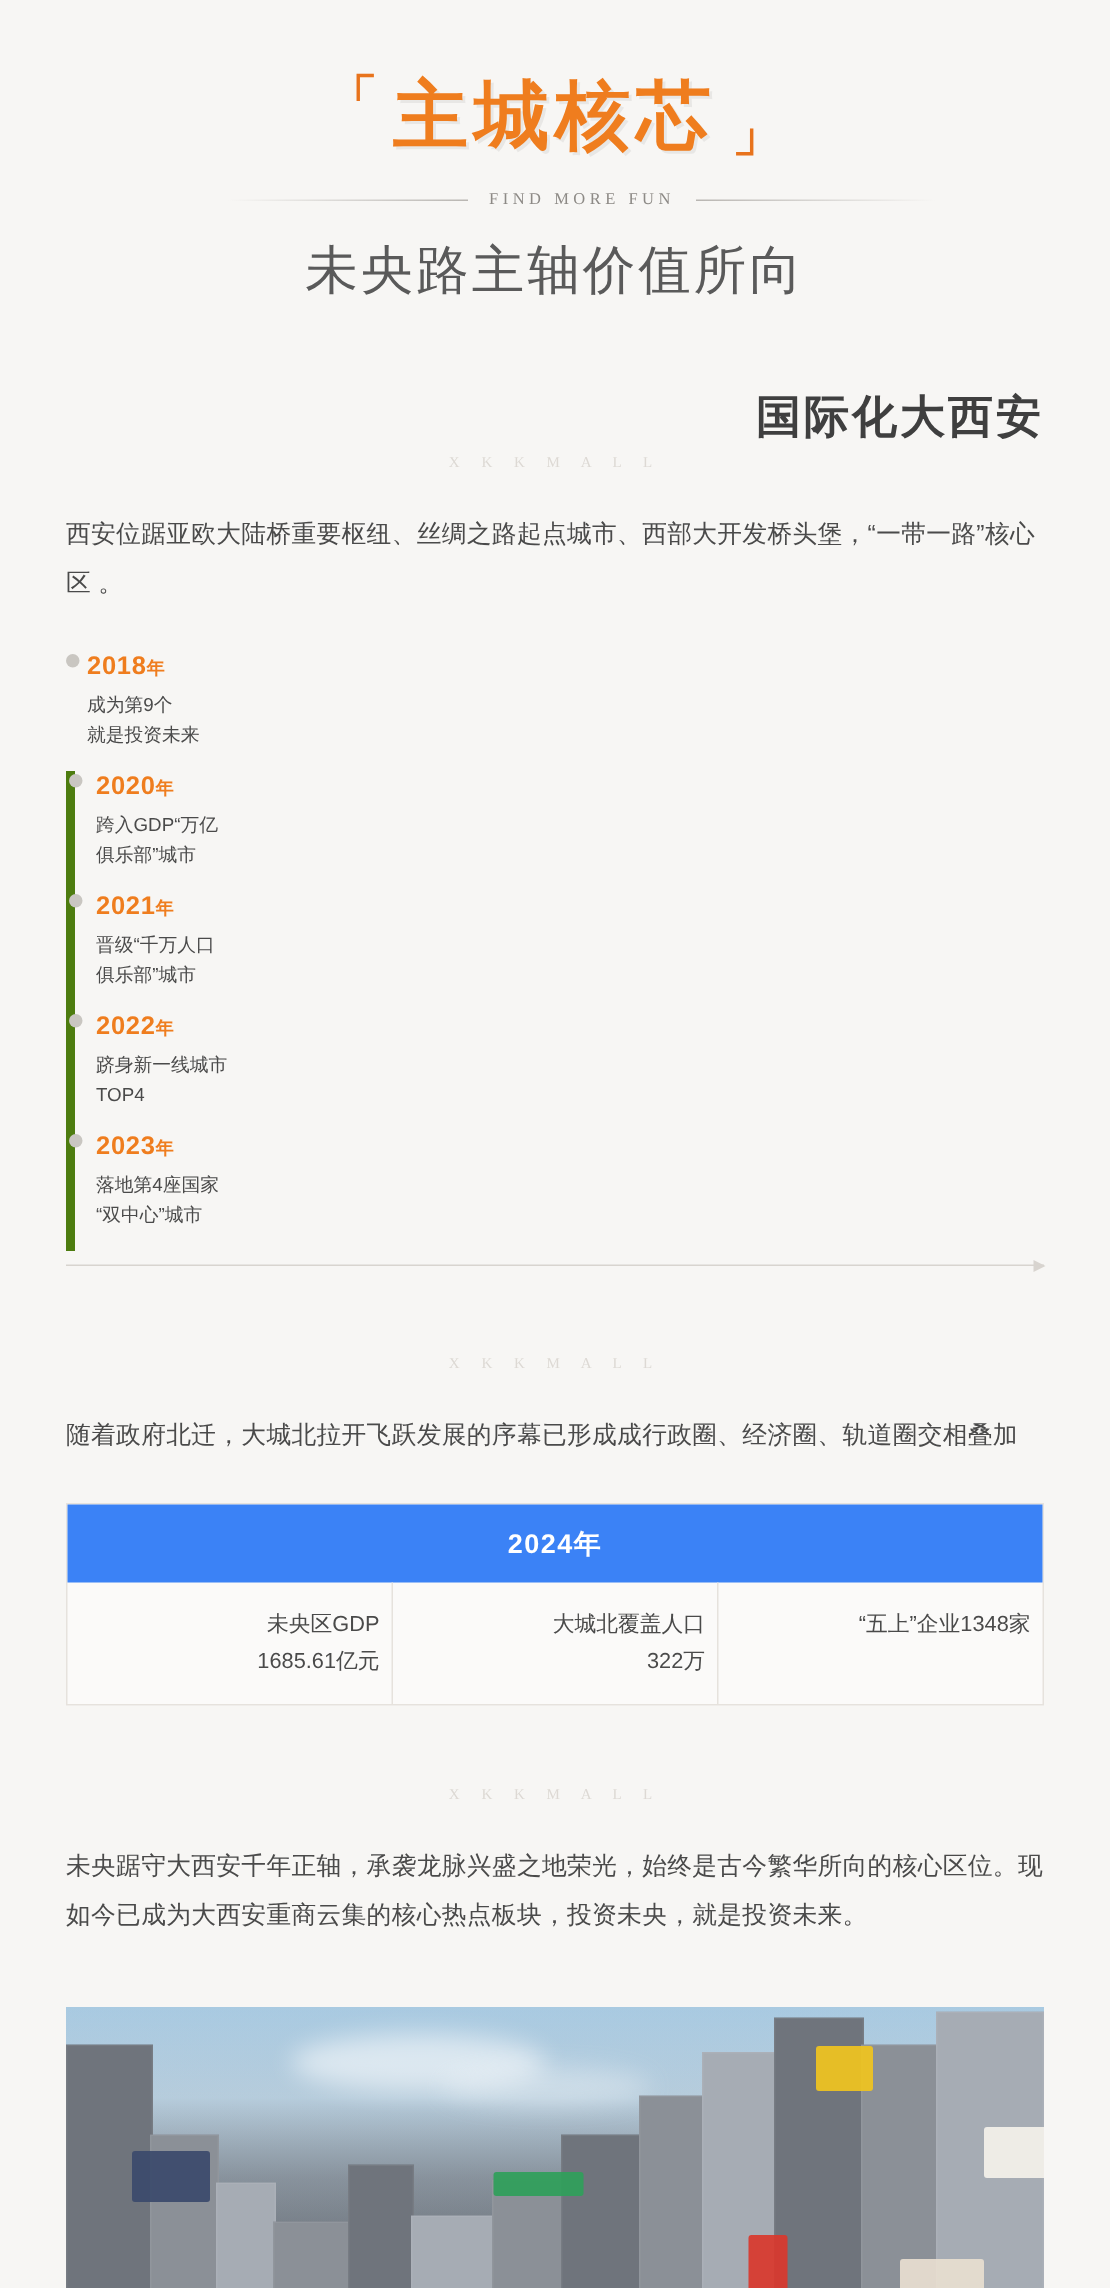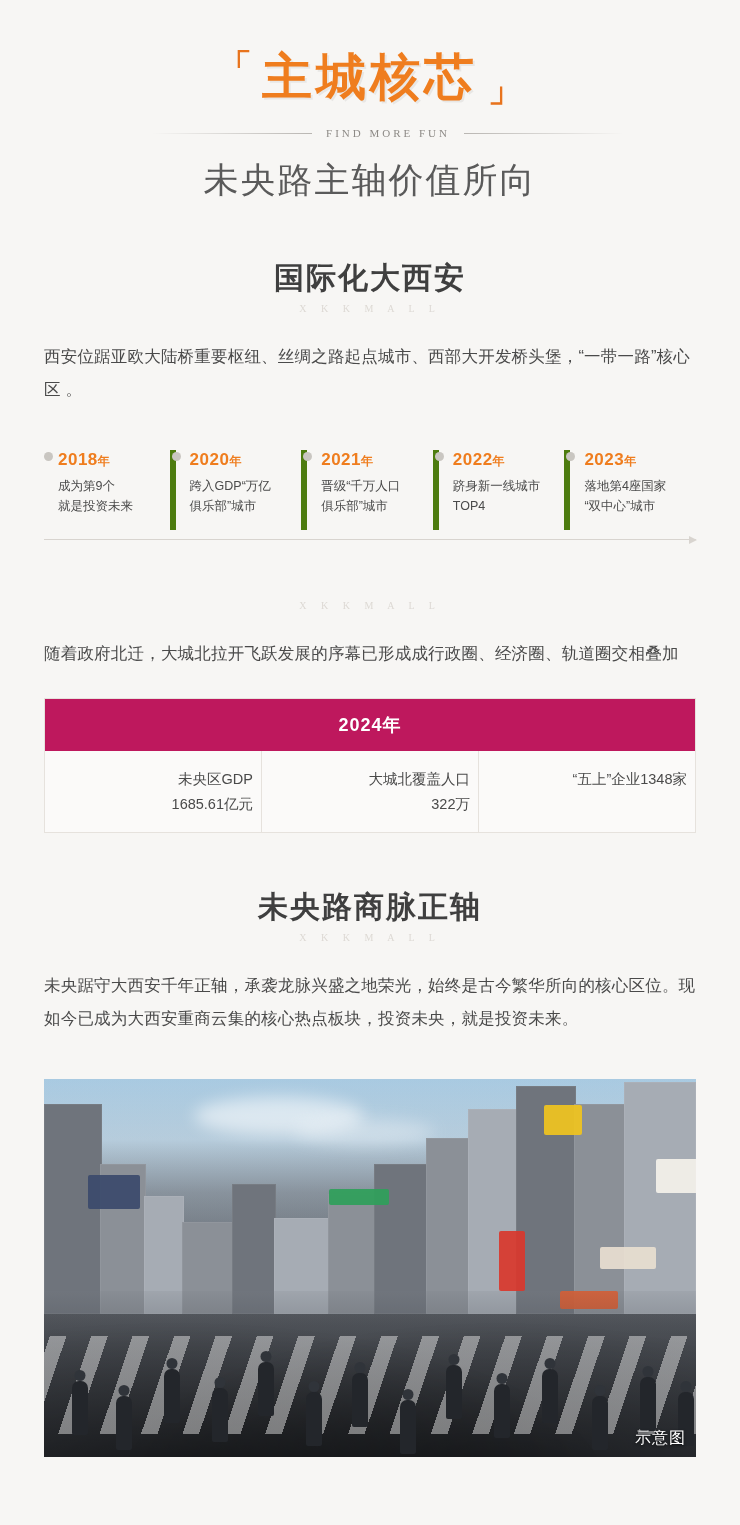--- a/index.html
+++ b/index.html
@@ -81,42 +81,44 @@
 
   
   .section { padding: 0 44px; }
   .sec-head { text-align: center; margin-top: 54px; }
   .sec-title {
     font-size: 30px;
     font-weight: bold;
     letter-spacing: 2px;
     color: #3f3f3f;
     font-family: "DejaVu Sans", sans-serif;
+    text-align: right;
   }
   .sec-watermark {
     margin-top: 4px;
     font-size: 10px;
     letter-spacing: 6px;
     color: #ddd9d4;
     font-family: "Liberation Serif", serif;
   }
   .para {
     margin-top: 26px;
     font-size: 16.5px;
     line-height: 2;
     color: #4a4a4a;
     letter-spacing: 0.2px;
   }
 
   
   .timeline {
-    margin-top: 44px;
+    margin-top: 28px;
     position: relative;
     display: flex;
     padding-bottom: 16px;
+    flex-direction: column;
   }
   .tl-item {
     flex: 1 1 0;
     padding: 0 10px 14px 14px;
     position: relative;
   }
   .tl-item + .tl-item { border-left: 6px solid #4d7c0f; }
   .tl-dot {
     position: absolute;
     left: -4px;
@@ -158,21 +160,21 @@
     border-bottom: 4.5px solid transparent;
   }
 
   
   .data-table {
     margin-top: 28px;
     border: 1px solid #e6e2dd;
     background: #fbfaf9;
   }
   .dt-head {
-    background: #be185d;
+    background: #3b82f6;
     color: #fff;
     text-align: center;
     font-size: 18px;
     font-weight: bold;
     padding: 14px 0;
     letter-spacing: 1px;
   }
   .dt-body { display: flex; }
   .dt-cell {
     flex: 1 1 0;
@@ -345,21 +347,20 @@
 1685.61亿元</div>
         <div class="dt-cell" style="white-space:pre-line">大城北覆盖人口
 322万</div>
         <div class="dt-cell" style="white-space:pre-line">“五上”企业1348家</div>
       </div>
     </div>
   </div>
 
   <div class="section">
     <div class="sec-head">
-      <div class="sec-title">未央路商脉正轴</div>
       <div class="sec-watermark">X K K M A L L</div>
     </div>
     <div class="para">未央踞守大西安千年正轴，承袭龙脉兴盛之地荣光，始终是古今繁华所向的核心区位。现如今已成为大西安重商云集的核心热点板块，投资未央，就是投资未来。</div>
   </div>
 
   <div class="photo-wrap">
     <div class="photo">
       <div class="sky-cloud"></div>
       <div class="sky-cloud b"></div>
 

